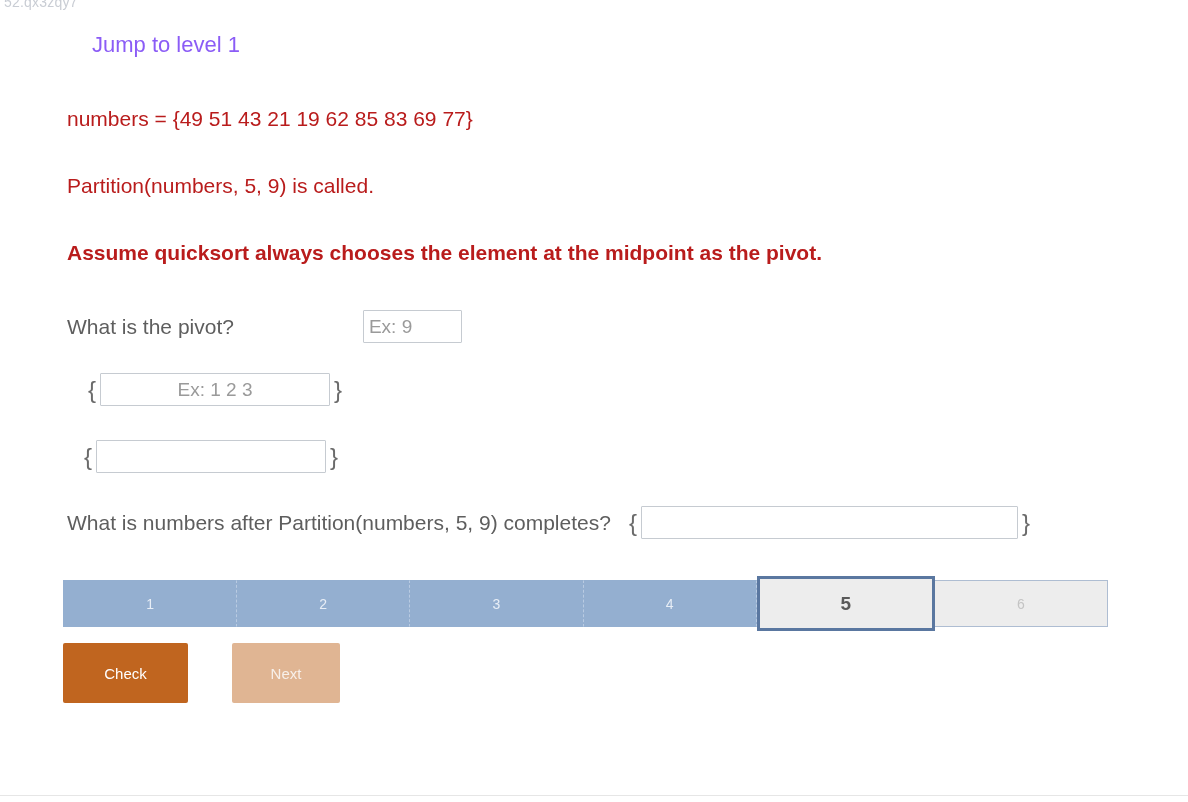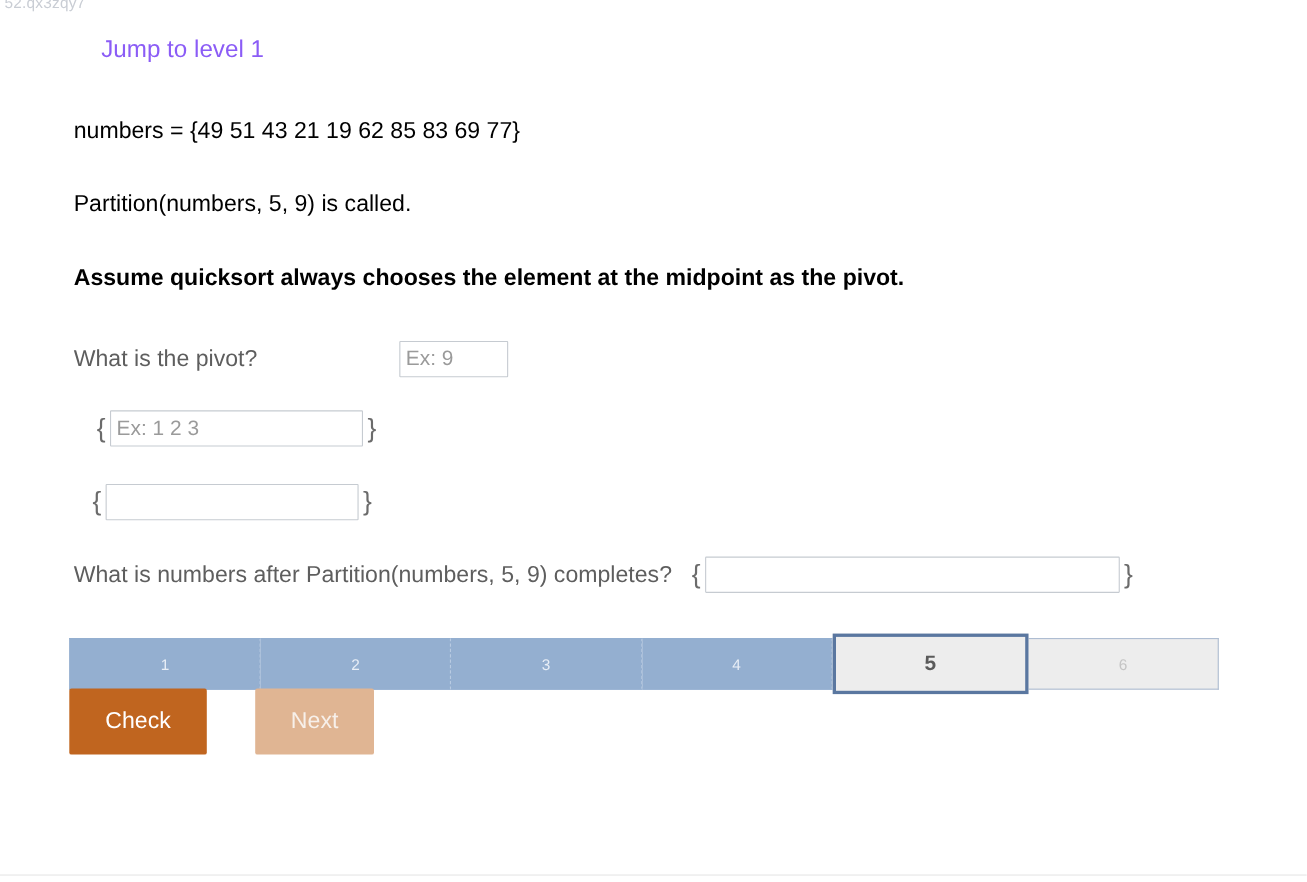--- a/index.html
+++ b/index.html
@@ -43,21 +43,21 @@
     color: #8b5cf6;
     text-decoration: none;
     cursor: pointer;
     white-space: nowrap;
   }
 
   .stmt {
     position: absolute;
     left: 67px;
     font-size: 21px;
-    color: #000000;
+    color: #b91c1c;
     white-space: nowrap;
   }
   .stmt-numbers { top: 107px; }
   .stmt-partition { top: 174px; }
   .stmt-assume { top: 241px; font-weight: bold; }
 
   
   .qrow {
     position: absolute;
     left: 67px;
@@ -91,21 +91,21 @@
     font-size: 19px;
     color: #a21caf;
     padding: 0 5px;
     outline: none;
   }
   input.answer::placeholder {
     color: #9a9a9a;
     opacity: 1;
   }
   .inp-pivot { width: 99px; }
-  .inp-low   { width: 230px; }
+  .inp-low   { width: 230px; text-align: center; }
   .inp-high  { width: 230px; }
   .inp-final { width: 377px; }
 
   
   .gap-pivot { width: 129px; }
   .gap-low   { width: 17px; }
   .gap-high  { width: 13px; }
   .gap-final { width: 14px; }
 
   
@@ -148,26 +148,26 @@
   .seg.todo {
     background: #ededed;
     color: #c4c4c4;
     border: 1px solid #aebdd2;
     border-left: none;
   }
 
   
   .btn {
     position: absolute;
-    top: 626px;
+    top: 643px;
     height: 60px;
     border: none;
     border-radius: 2px;
     font-family: "Liberation Sans", sans-serif;
-    font-size: 21px;
+    font-size: 15px;
     color: #ffffff;
     cursor: pointer;
     padding: 16px;
   }
   .btn-check {
     left: 63px;
     width: 125px;
     background: #c0651f;
   }
   .btn-next {

